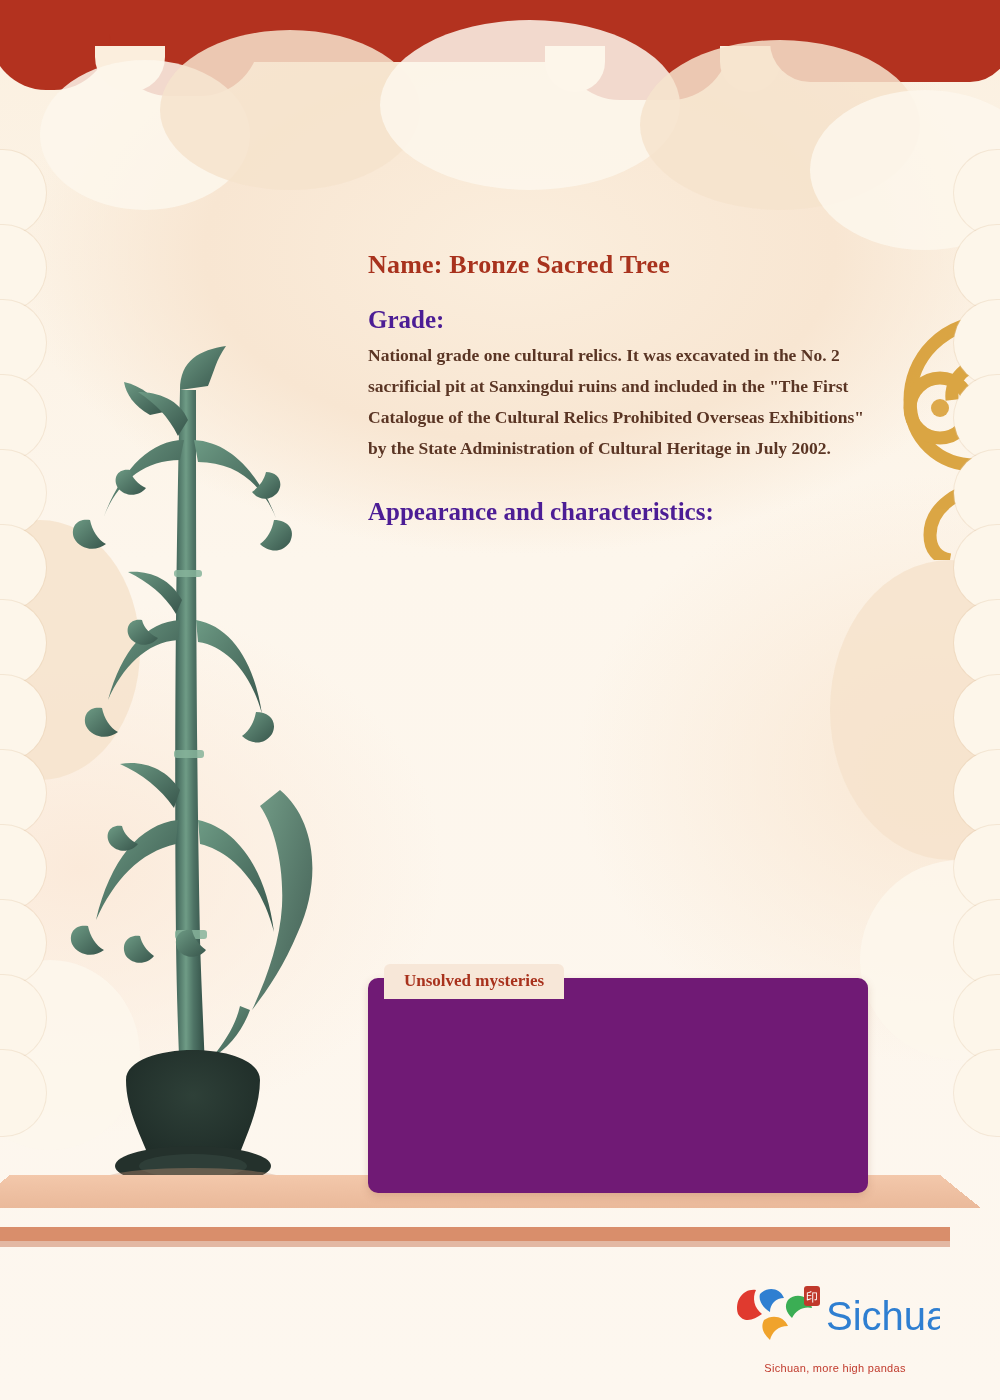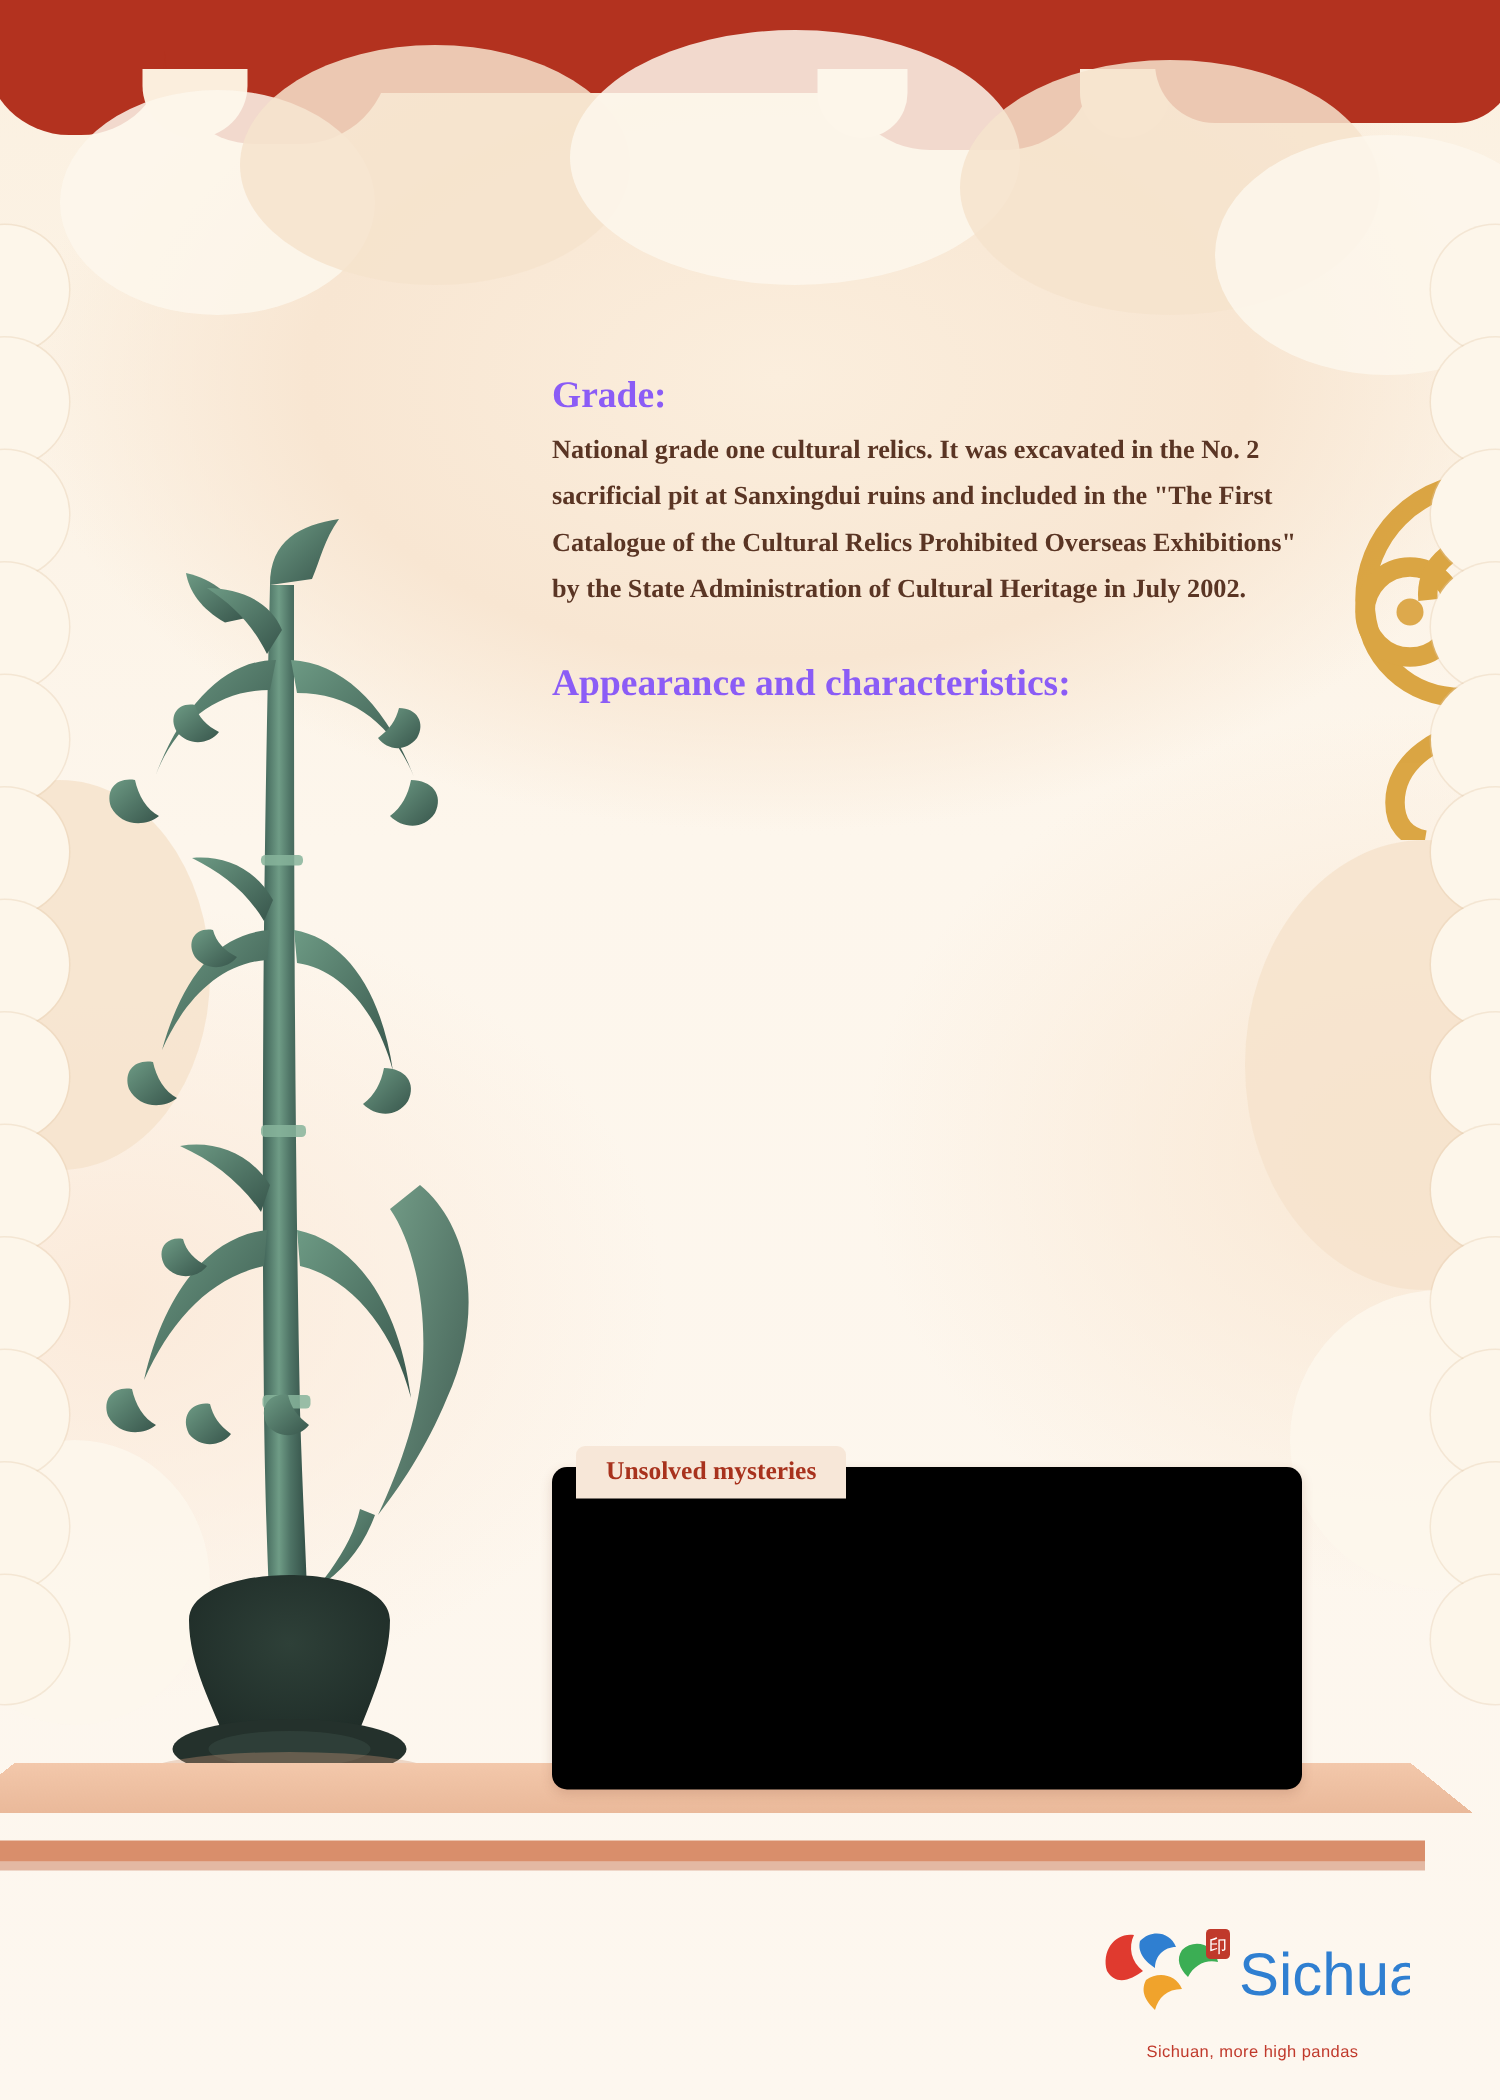--- a/index.html
+++ b/index.html
@@ -133,42 +133,42 @@
     width: 500px;
   }
   .title {
     color: #a8321d;
     font-size: 26px;
     font-weight: bold;
     margin: 0 0 26px 0;
     letter-spacing: .2px;
   }
   .heading {
-    color: #8b5cf6;
+    color: #4c1d95;
     font-size: 25px;
     font-weight: bold;
     margin: 0 0 6px 0;
   }
   .heading.second { margin-top: 34px; }
   .body-text {
     color: #5a3524;
     font-size: 17.5px;
     font-weight: bold;
     line-height: 31px;
     margin: 0;
   }
 
   
   .mystery {
     position: absolute;
     left: 368px;
     top: 978px;
     width: 500px;
     height: 215px;
-    background: #000000;
+    background: #701a75;
     border-radius: 10px;
     box-shadow: 0 3px 8px rgba(120,60,40,.18);
   }
   .mystery-tag {
     position: absolute;
     left: 16px;
     top: -14px;
     background: #f7e7d8;
     color: #a8321d;
     font-size: 17px;
@@ -353,20 +353,21 @@
   </svg>
 </div>
 
 <div class="pedestal">
   <div class="ped-top"></div>
   <div class="ped-front"></div>
   <div class="ped-shadow"></div>
 </div>
 
 <div class="content">
+  <h1 class="title">Name: Bronze Sacred Tree</h1>
 
   <h2 class="heading">Grade:</h2>
   <p class="body-text">National grade one cultural relics. It was excavated in the No. 2 sacrificial pit at Sanxingdui ruins and included in the "The First Catalogue of the Cultural Relics Prohibited Overseas Exhibitions" by the State Administration of Cultural Heritage in July 2002.</p>
 
   <h2 class="heading second">Appearance and characteristics:</h2>
 </div>
 
 <div class="mystery">
   <div class="mystery-tag">Unsolved mysteries</div>
 </div>

